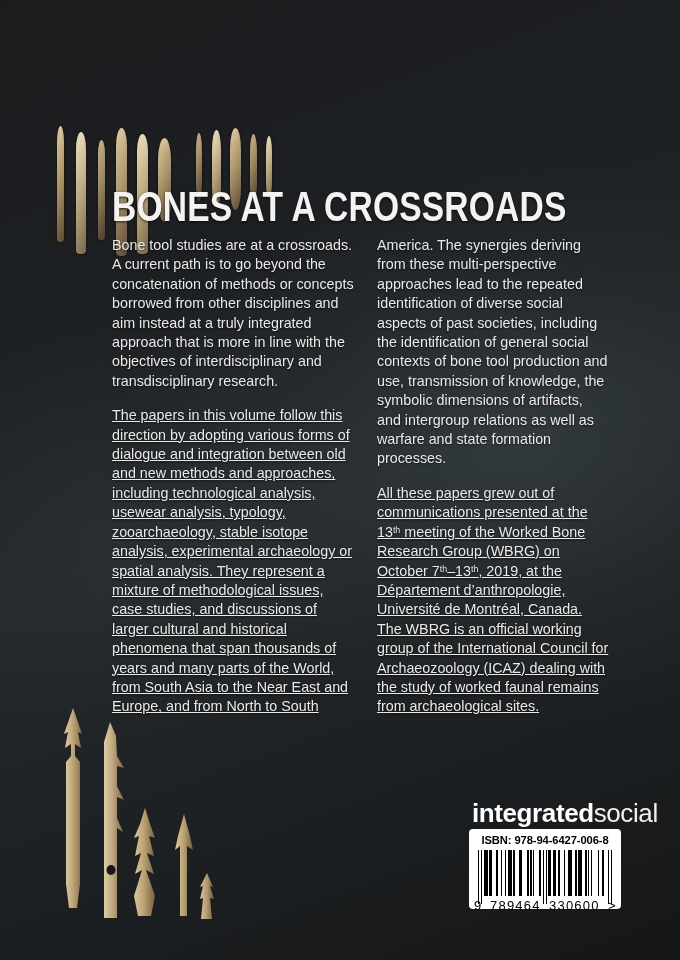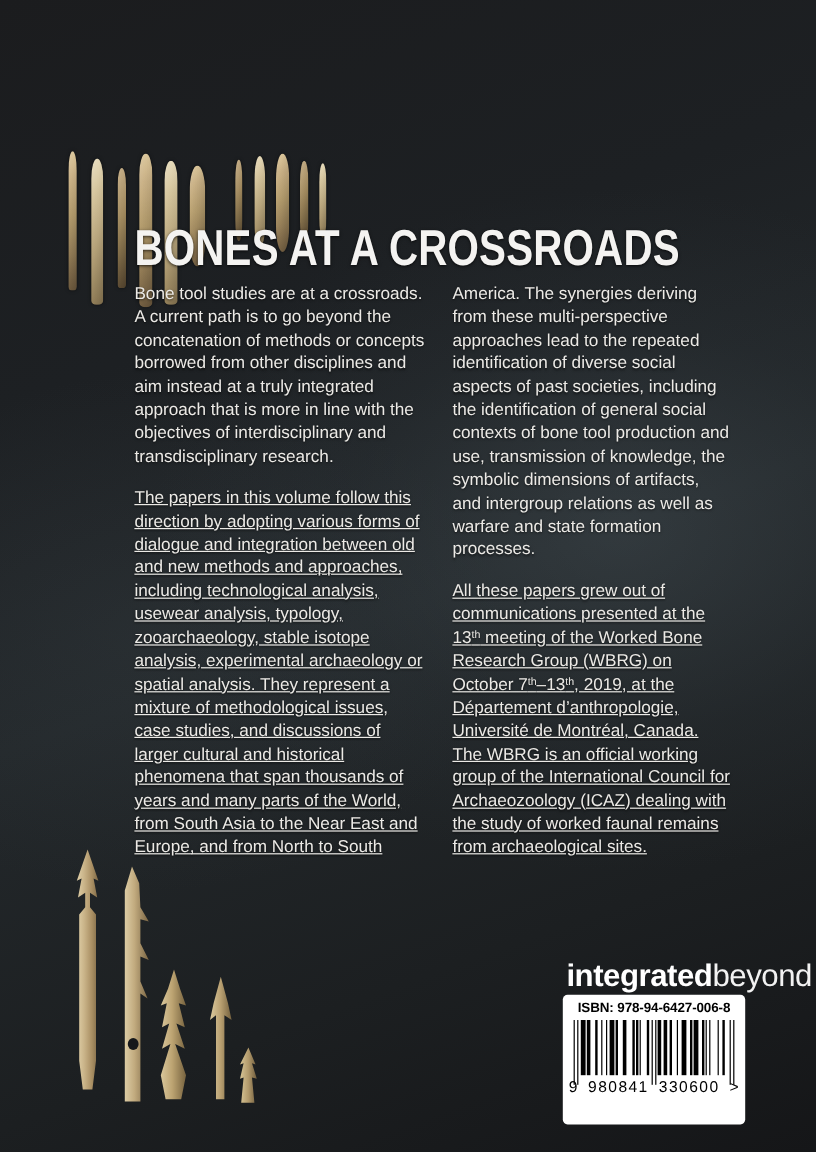--- a/index.html
+++ b/index.html
@@ -131,21 +131,21 @@
   }
   .logo .mark { font-weight: bold; }
   .logo .word { font-weight: normal; color: #f2f2f2; }
 
   
   .barcode-panel {
     position: absolute;
     left: 469px;
     top: 829px;
     width: 152px;
-    height: 108px;
+    height: 80px;
     background: #ffffff;
     border-radius: 4px;
     padding: 0;
     box-sizing: border-box;
   }
   .isbn-line {
     text-align: center;
     color: #000;
     font-size: 11.2px;
     font-weight: bold;
@@ -277,21 +277,21 @@
 
     <div class="col right">
       <p>America. The synergies deriving from these multi-perspective approaches lead to the repeated identification of diverse social aspects of past societies, including the identification of general social contexts of bone tool production and use, transmission of knowledge, the symbolic dimensions of artifacts, and intergroup relations as well as warfare and state formation processes.</p>
       <p>
         <span>All these papers grew out of communications presented at the 13</span><sup>th</sup><span> meeting of the Worked Bone Research Group (WBRG) on October 7</span><sup>th</sup><span>–13</span><sup>th</sup><span>, 2019, at the Département d’anthropologie, Université de Montréal, Canada. The WBRG is an official working group of the International Council for Archaeozoology (ICAZ) dealing with the study of worked faunal remains from archaeological sites.</span>
       </p>
     </div>
 
   </div>
 
-  <div class="logo"><span class="mark">integrated</span><span class="word">beyond</span></div>
+  <div class="logo"><span class="mark">integrated</span><span class="word">social</span></div>
 
   <div class="barcode-panel">
     <div class="isbn-line">
       <span>ISBN:</span>
       <span>978-94-6427-006-8</span>
     </div>
     <div class="bars" id="bars">
         <span class="guard" style="flex: 1 0 auto;"></span>
         <span class="q" style="flex: 1 0 auto;"></span>
         <span class="guard" style="flex: 1 0 auto;"></span>
@@ -347,19 +347,19 @@
         <span style="flex: 1 0 auto;"></span>
         <span class="q" style="flex: 2 0 auto;"></span>
         <span style="flex: 1 0 auto;"></span>
         <span class="q" style="flex: 3 0 auto;"></span>
         <span class="guard" style="flex: 1 0 auto;"></span>
         <span class="q" style="flex: 1 0 auto;"></span>
         <span class="guard" style="flex: 1 0 auto;"></span>
       </div>
     <div class="ean-row">
       <span>9</span>
-      <span class="grp">980841</span>
+      <span class="grp">789464</span>
       <span class="grp">330600</span>
       <span>&gt;</span>
     </div>
   </div>
 
 </div>
 
 </body></html>

